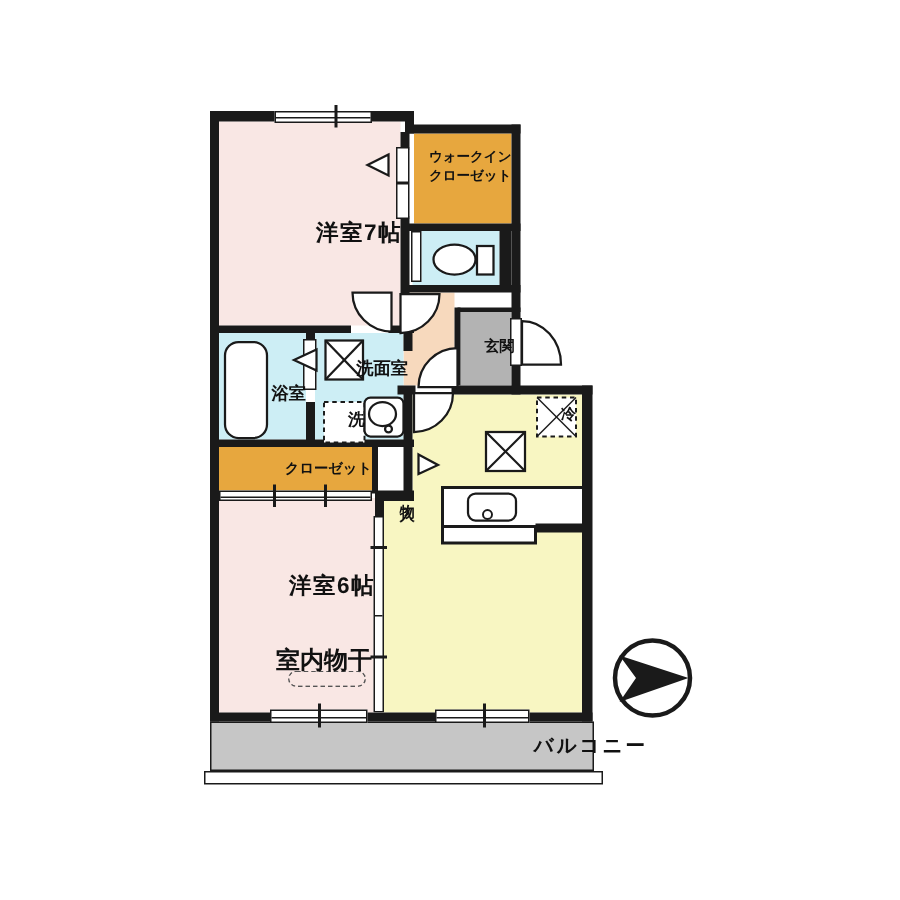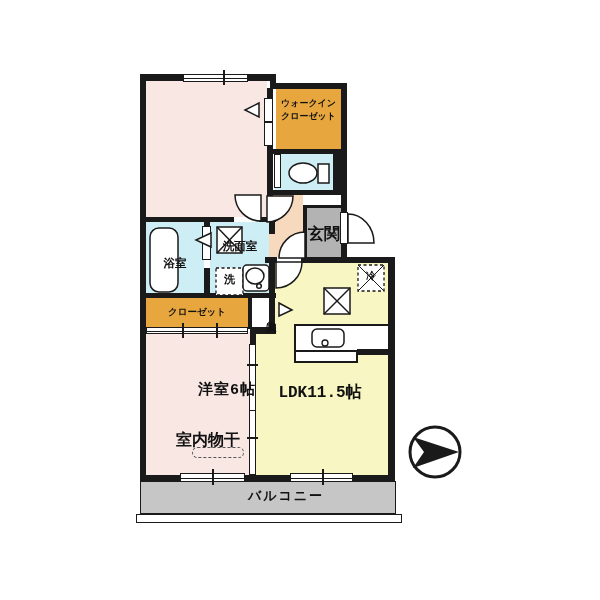--- a/index.html
+++ b/index.html
@@ -7,22 +7,22 @@
          font-family:"DejaVu Sans","Liberation Sans",sans-serif;}
   .fill{position:absolute;z-index:1;}
   .wall{position:absolute;background:#1a1a1a;z-index:2;}
   .thinbox{position:absolute;background:#ffffff;border:1px solid #1a1a1a;box-sizing:border-box;z-index:3;}
   .win{position:absolute;background:#ffffff;border:1px solid #1a1a1a;box-sizing:border-box;z-index:3;}
   .win:after{content:"";position:absolute;left:0;right:0;top:50%;border-top:1px solid #1a1a1a;}
   .tick{position:absolute;width:1.5px;background:#1a1a1a;z-index:4;}
   .dslide{position:absolute;background:#ffffff;border:1px solid #1a1a1a;box-sizing:border-box;z-index:3;}
   .dslide:after{content:"";position:absolute;left:0;right:0;top:50%;border-top:1px solid #1a1a1a;}
   svg.overlay{position:absolute;left:0;top:0;z-index:5;}
-  .lbl{position:absolute;color:#111;text-align:center;z-index:30;line-height:1.15;
-       font-family:Liberation Mono, monospace;}
+  .lbl{position:absolute;color:#111;text-align:right;z-index:30;line-height:1.15;
+       font-family:Liberation Sans, sans-serif;}
   .b{font-weight:bold;}
   .vert{writing-mode:vertical-rl;text-orientation:upright;letter-spacing:1px;}
   .dashedbubble{position:absolute;border:1.5px dashed #555;border-radius:7px;z-index:6;}
   .watermark{position:absolute;z-index:40;color:#b9b9b9;opacity:.55;text-align:center;
              font-size:42px;letter-spacing:1px;white-space:nowrap;pointer-events:none;}
 </style>
 </head>
 <body>
 
 <div class="stage">
@@ -150,29 +150,29 @@
       <line x1="358" y1="265" x2="384" y2="291" stroke-width="1"></line>
       <line x1="384" y1="265" x2="358" y2="291" stroke-width="1"></line>
     </g>
 
     <g>
       <circle cx="435" cy="452" r="25" fill="#ffffff" stroke="#1a1a1a" stroke-width="3"></circle>
       <polygon points="413,437 459,452 413,468 424,452" fill="#1a1a1a"></polygon>
     </g>
   </svg>
 
+  <div class="lbl b" style="left:158px;top:147px;width:110px;font-size:15px;letter-spacing:1px;">洋室7帖</div>
   <div class="lbl b" style="left:276px;top:99px;width:65px;font-size:9px;">ウォークイン</div>
   <div class="lbl b" style="left:276px;top:112px;width:65px;font-size:9px;">クローゼット</div>
-  <div class="lbl b" style="left:305px;top:226px;width:38px;font-size:16px;">玄関</div>
+  <div class="lbl b" style="left:305px;top:226px;width:38px;font-size:10px;">玄関</div>
   <div class="lbl b" style="left:146px;top:257px;width:58px;font-size:11.5px;">浴室</div>
   <div class="lbl b" style="left:208px;top:240px;width:64px;font-size:11.5px;">洗面室</div>
   <div class="lbl b" style="left:216px;top:274px;width:27px;font-size:11px;">洗</div>
   <div class="lbl b" style="left:146px;top:308px;width:102px;font-size:9.5px;">クローゼット</div>
   <div class="lbl b vert" style="left:252px;top:297px;width:24px;height:33px;font-size:10px;">物入</div>
-  <div class="lbl b" style="left:146px;top:382px;width:104px;font-size:15px;letter-spacing:1px;padding-left:29px;">洋室6帖</div>
+  <div class="lbl b" style="left:146px;top:382px;width:104px;font-size:15px;letter-spacing:1px;">洋室6帖</div>
   <div class="lbl b" style="left:168px;top:432px;width:80px;font-size:16px;">室内物干</div>
   <div class="dashedbubble" style="left:192px;top:447px;width:50px;height:9px;"></div>
-  <div class="lbl b" style="left:250px;top:384px;width:140px;font-size:16px;">LDK11.5帖</div>
   <div class="lbl b" style="left:358px;top:271px;width:26px;font-size:10px;z-index:31;">冷</div>
   <div class="lbl b" style="left:140px;top:490px;width:292px;font-size:13px;letter-spacing:2px;">バルコニー</div>
 
 
 </div>
 
 </body></html>

